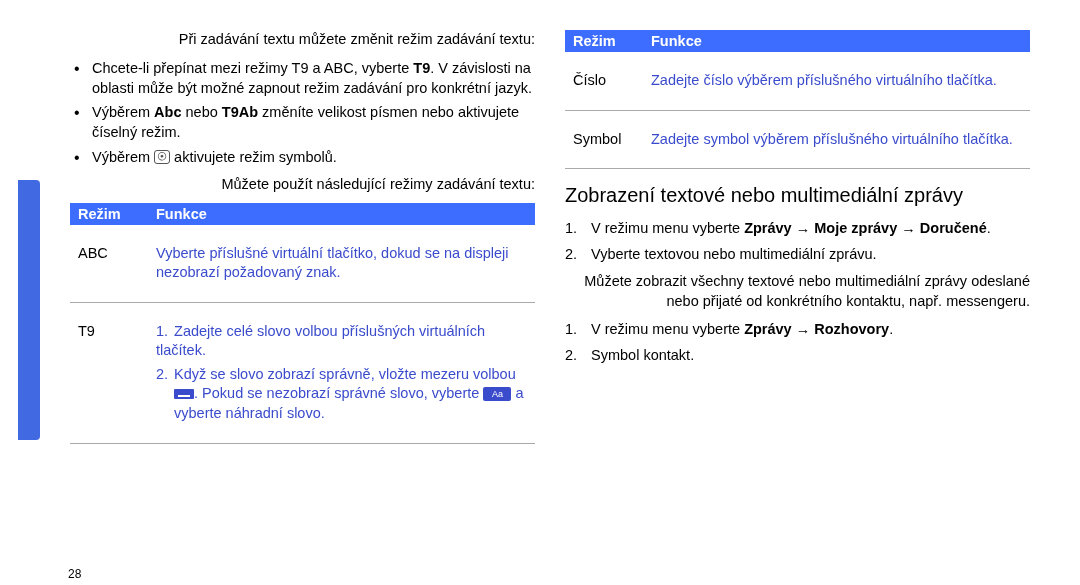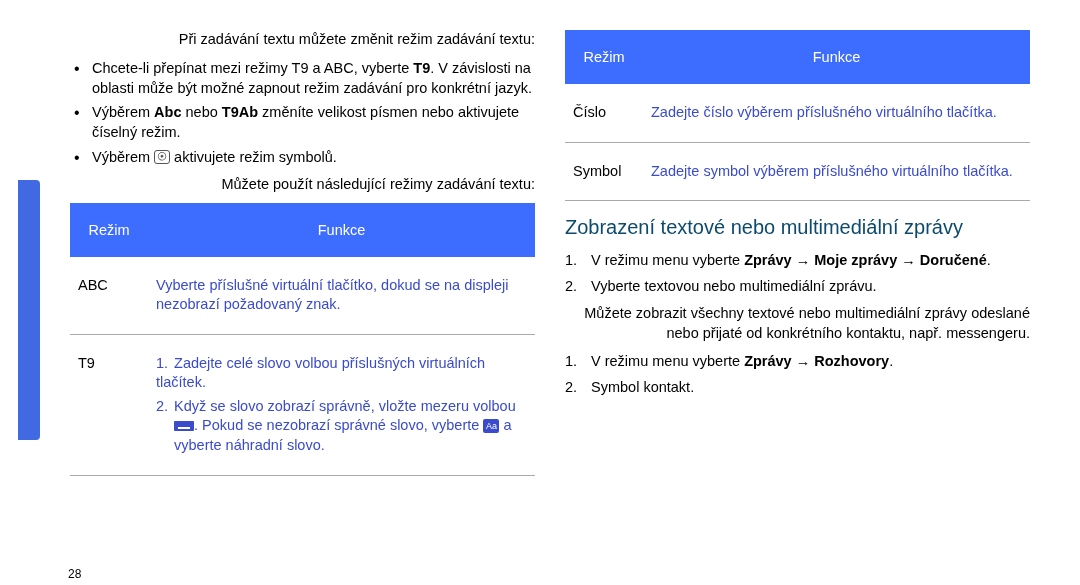--- a/index.html
+++ b/index.html
@@ -89,37 +89,37 @@
       top: -1px;
     }
     table {
       border-collapse: collapse;
       width: 100%;
       margin-bottom: 14px;
     }
     th {
       background: #3D6DFF;
       color: #fff;
-      text-align: center;
-      font-weight: normal;
-      padding: 19px 8px;
+      text-align: left;
+      font-weight: bold;
+      padding: 3px 8px;
       font-size: 14.5px;
     }
     td {
       padding: 19px 8px;
       border-bottom: 1px solid #aaa;
       vertical-align: top;
       line-height: 1.35;
     }
     td:first-child, th:first-child {
       width: 78px;
     }
     .tdblue { color: #3A4BCC; }
     h2.section-title {
-      color: #0c4a6e;
+      color: #000000;
       font-size: 20px;
       font-weight: normal;
       margin-bottom: 10px;
       line-height: 1.25;
     }
     ol.steps {
       list-style: none;
       counter-reset: step;
       margin-bottom: 8px;
     }
@@ -146,21 +146,21 @@
       border-radius: 1px;
     }
     .space-icon::after{
       content:"";
       position:absolute;
       left:4px; right:4px; bottom:2px;
       height:2px; background:#fff;
     }
     .aa-icon {
       display: inline-block;
-      width: 16px;
+      width: 28px;
       height: 14px;
       background: #3A4BCC;
       color: #fff;
       font-size: 9px;
       line-height: 14px;
       text-align: center;
       vertical-align: middle;
       position: relative;
       top: -1px;
       border-radius: 2px;

